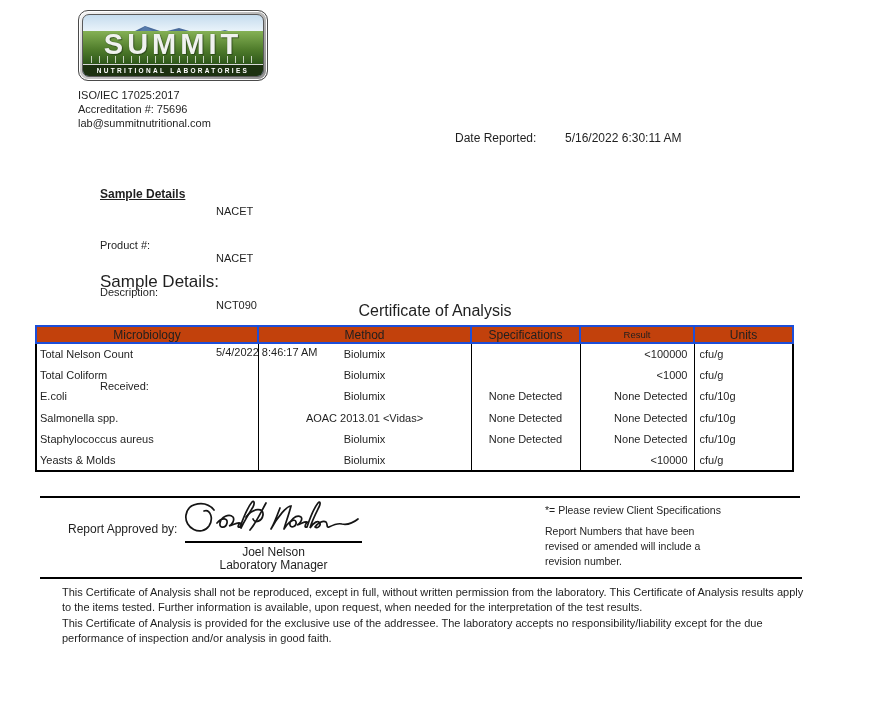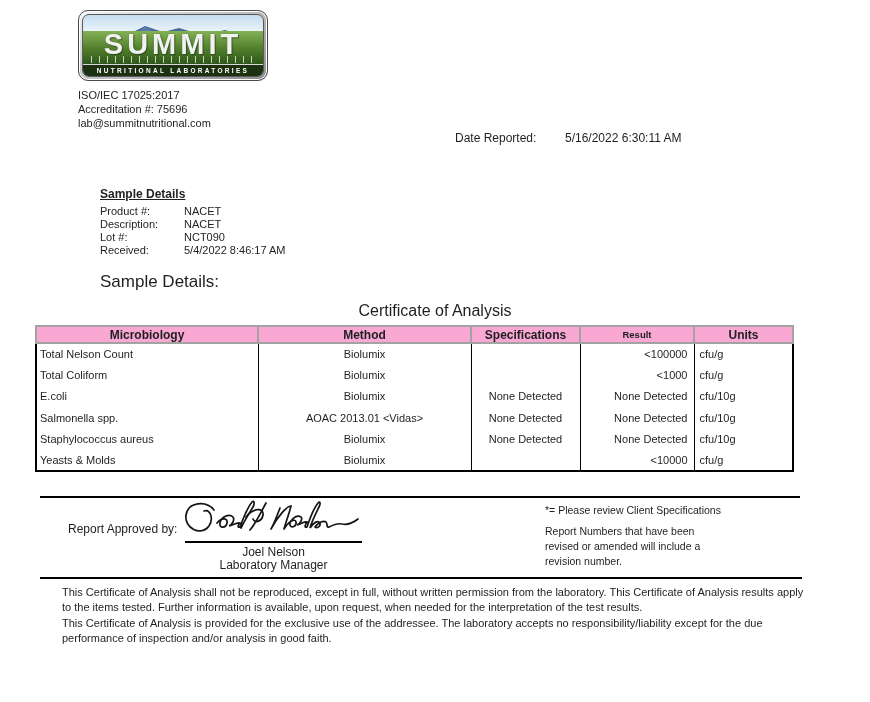--- a/index.html
+++ b/index.html
@@ -33,32 +33,32 @@
   
   .report-meta { position:absolute; left:455px; top:130px; font-size:12px; }
   .report-meta .row { display:flex; line-height:17.5px; }
   .report-meta .lbl { width:110px; }
   .report-meta .val { margin-left:0px; }
 
   
   .section-title { font-weight:700; text-decoration:underline; font-size:12px; margin-bottom:4px; }
   .sample-details { position:absolute; left:100px; top:187px; font-size:11px; }
   .sample-details .row { display:flex; line-height:13px; }
-  .sample-details .lbl { width:84px; }
+  .sample-details .lbl { width:116px;margin-top:34px; }
   .sample-extra { position:absolute; left:100px; top:272px; font-size:17px; }
   .customer-info { position:absolute; left:483px; top:187px; font-size:11px; }
   .customer-info .line { line-height:12.8px; }
 
   
   .coa-title { position:absolute; left:0; right:0; top:302px; text-align:center;
           font-size:16px; font-weight:400; }
   .coa-table { position:absolute; left:35px; top:325px; width:757px;
           border-collapse:collapse; table-layout:fixed; border:2px solid #000; }
-  .coa-table th { border:2px solid #a3a3a3; font-size:12px; font-weight:700;
-          height:17px; padding:0 2px; background:#f9a8d4; }
+  .coa-table th { border:2px solid #1d4ed8; font-size:12px; font-weight:400;
+          height:17px; padding:0 2px; background:#c2410c; }
   .coa-table th.h-result { font-size:9.5px; }
   .coa-table td { border-left:1px solid #000; border-right:1px solid #000;
           font-size:11px; height:21.4px; padding:0 4px; vertical-align:middle; }
   .coa-table td.c-analyte { text-align:left; padding-left:3px; }
   .coa-table td.c-method  { text-align:center; }
   .coa-table td.c-spec    { text-align:center; }
   .coa-table td.c-result  { text-align:right; padding-right:6px; }
   .coa-table td.c-units   { text-align:left; padding-left:5px; }
 
   

